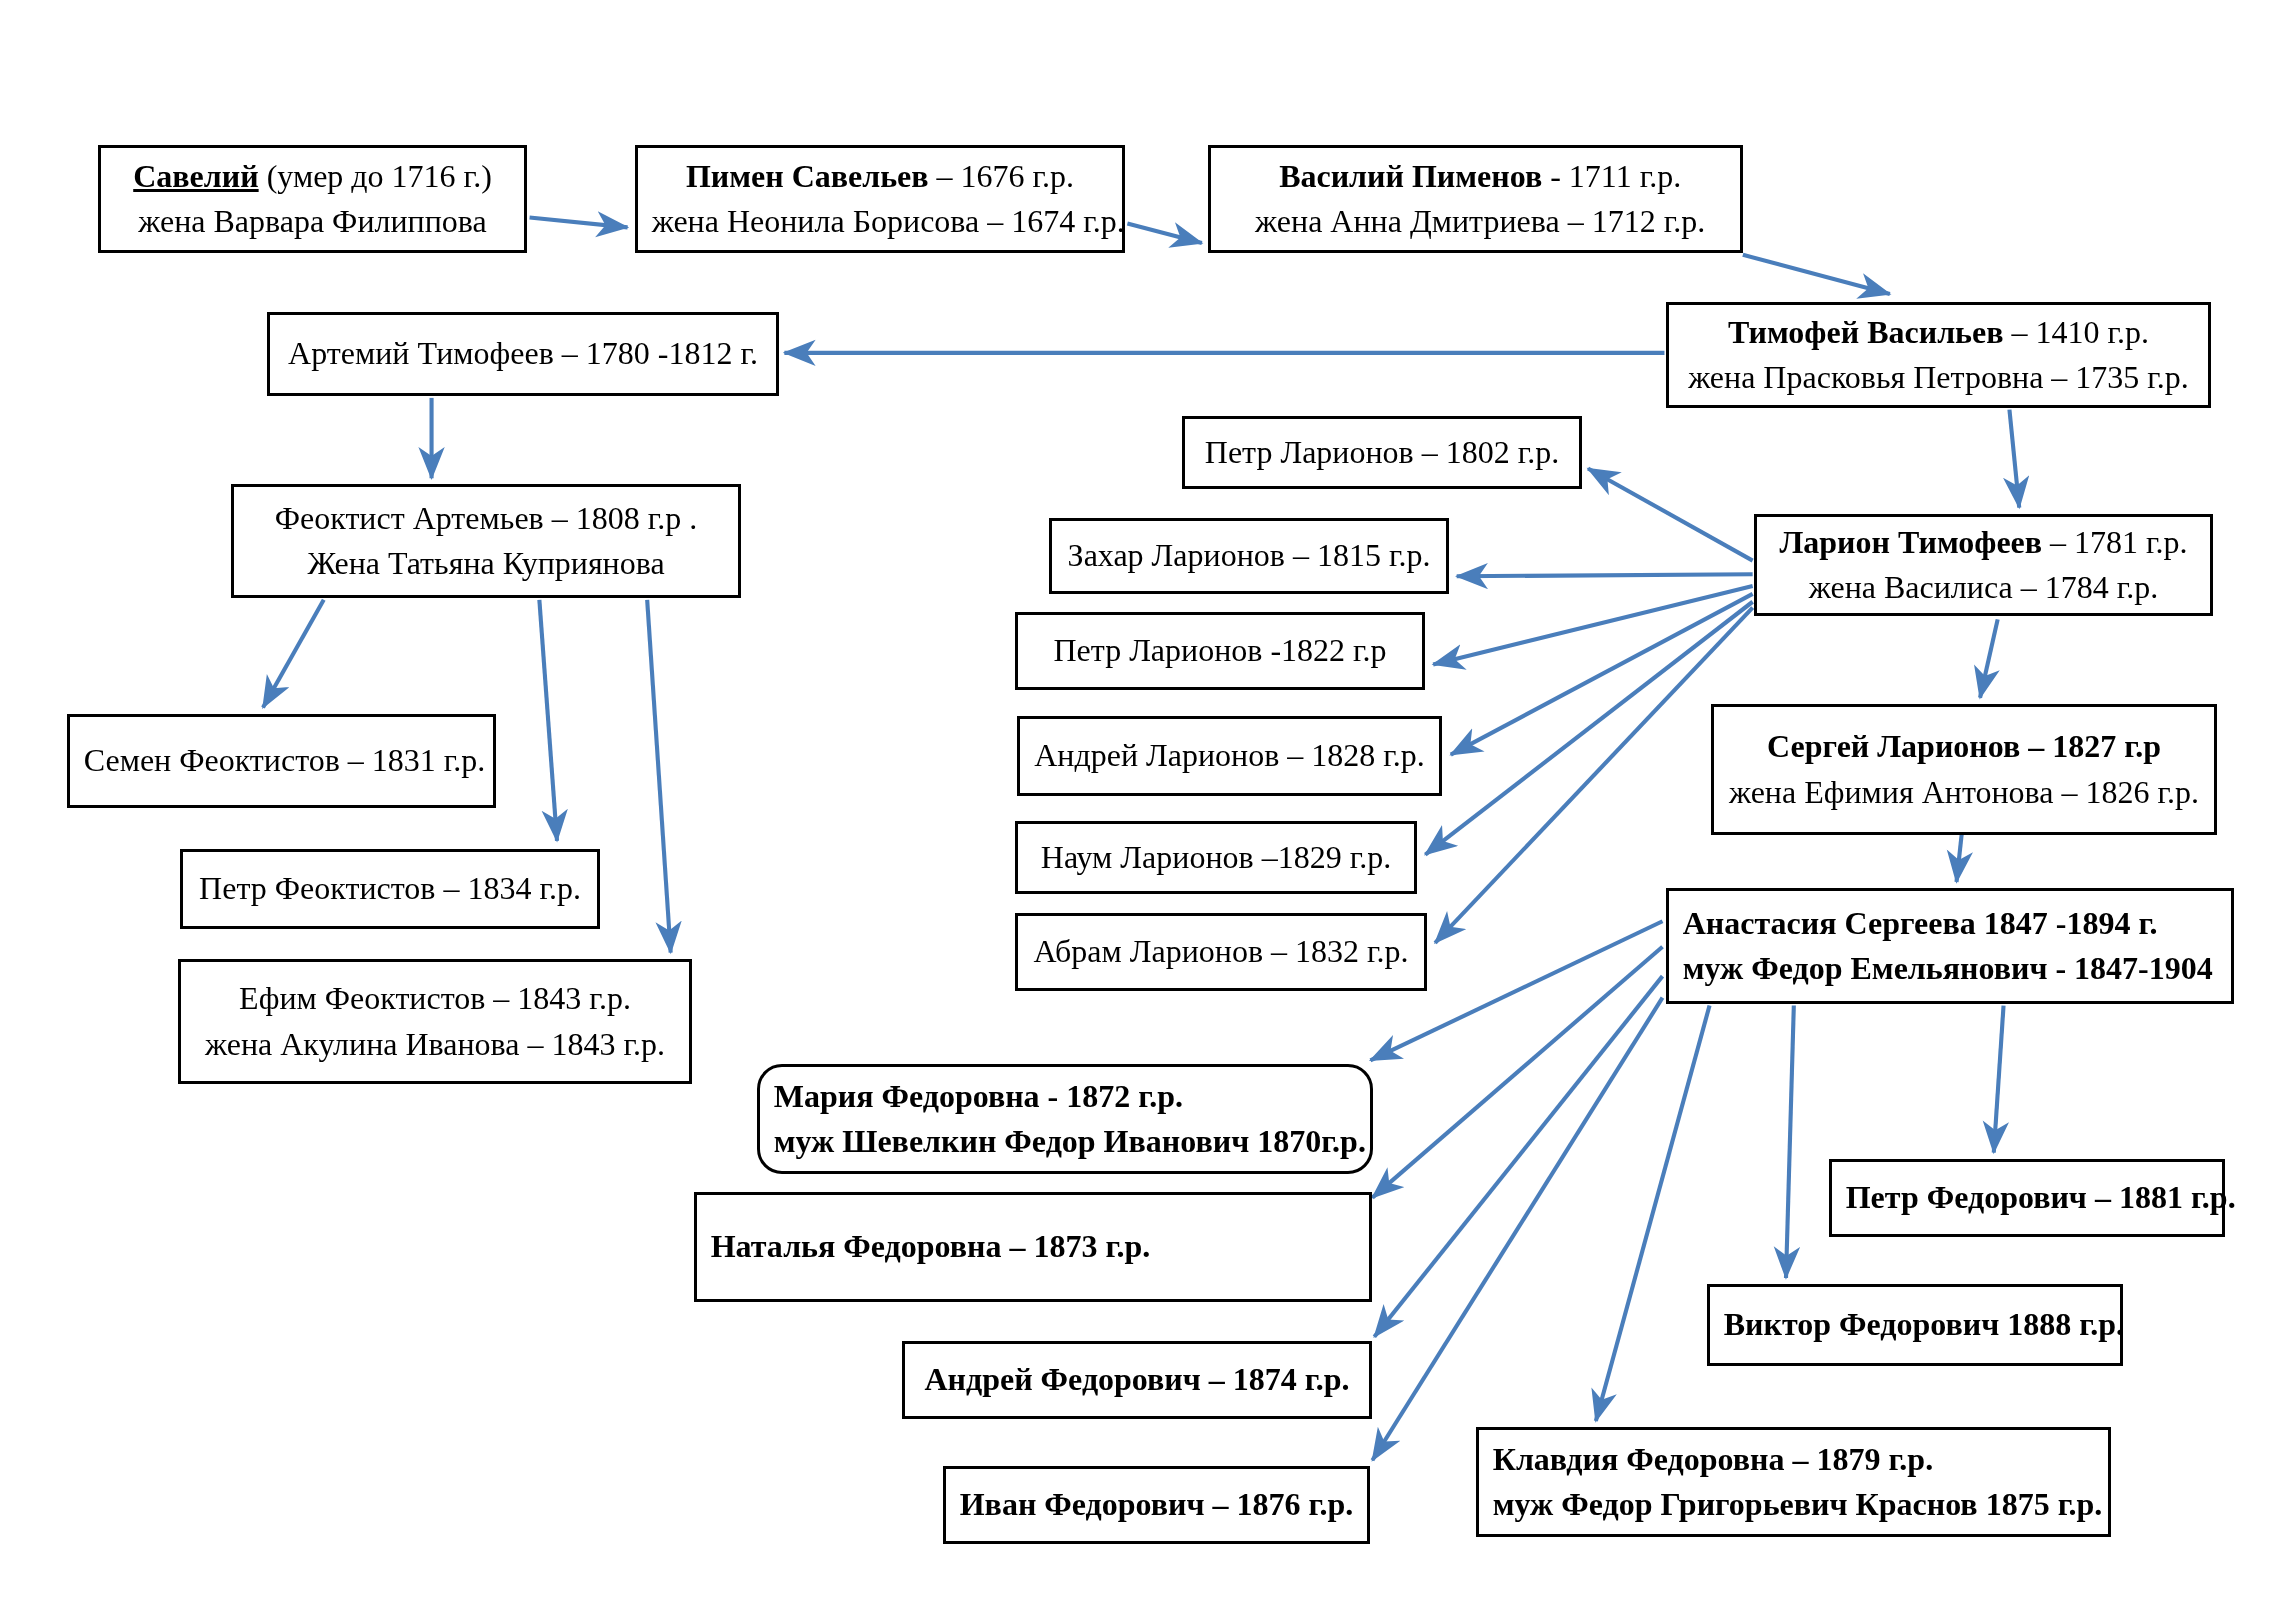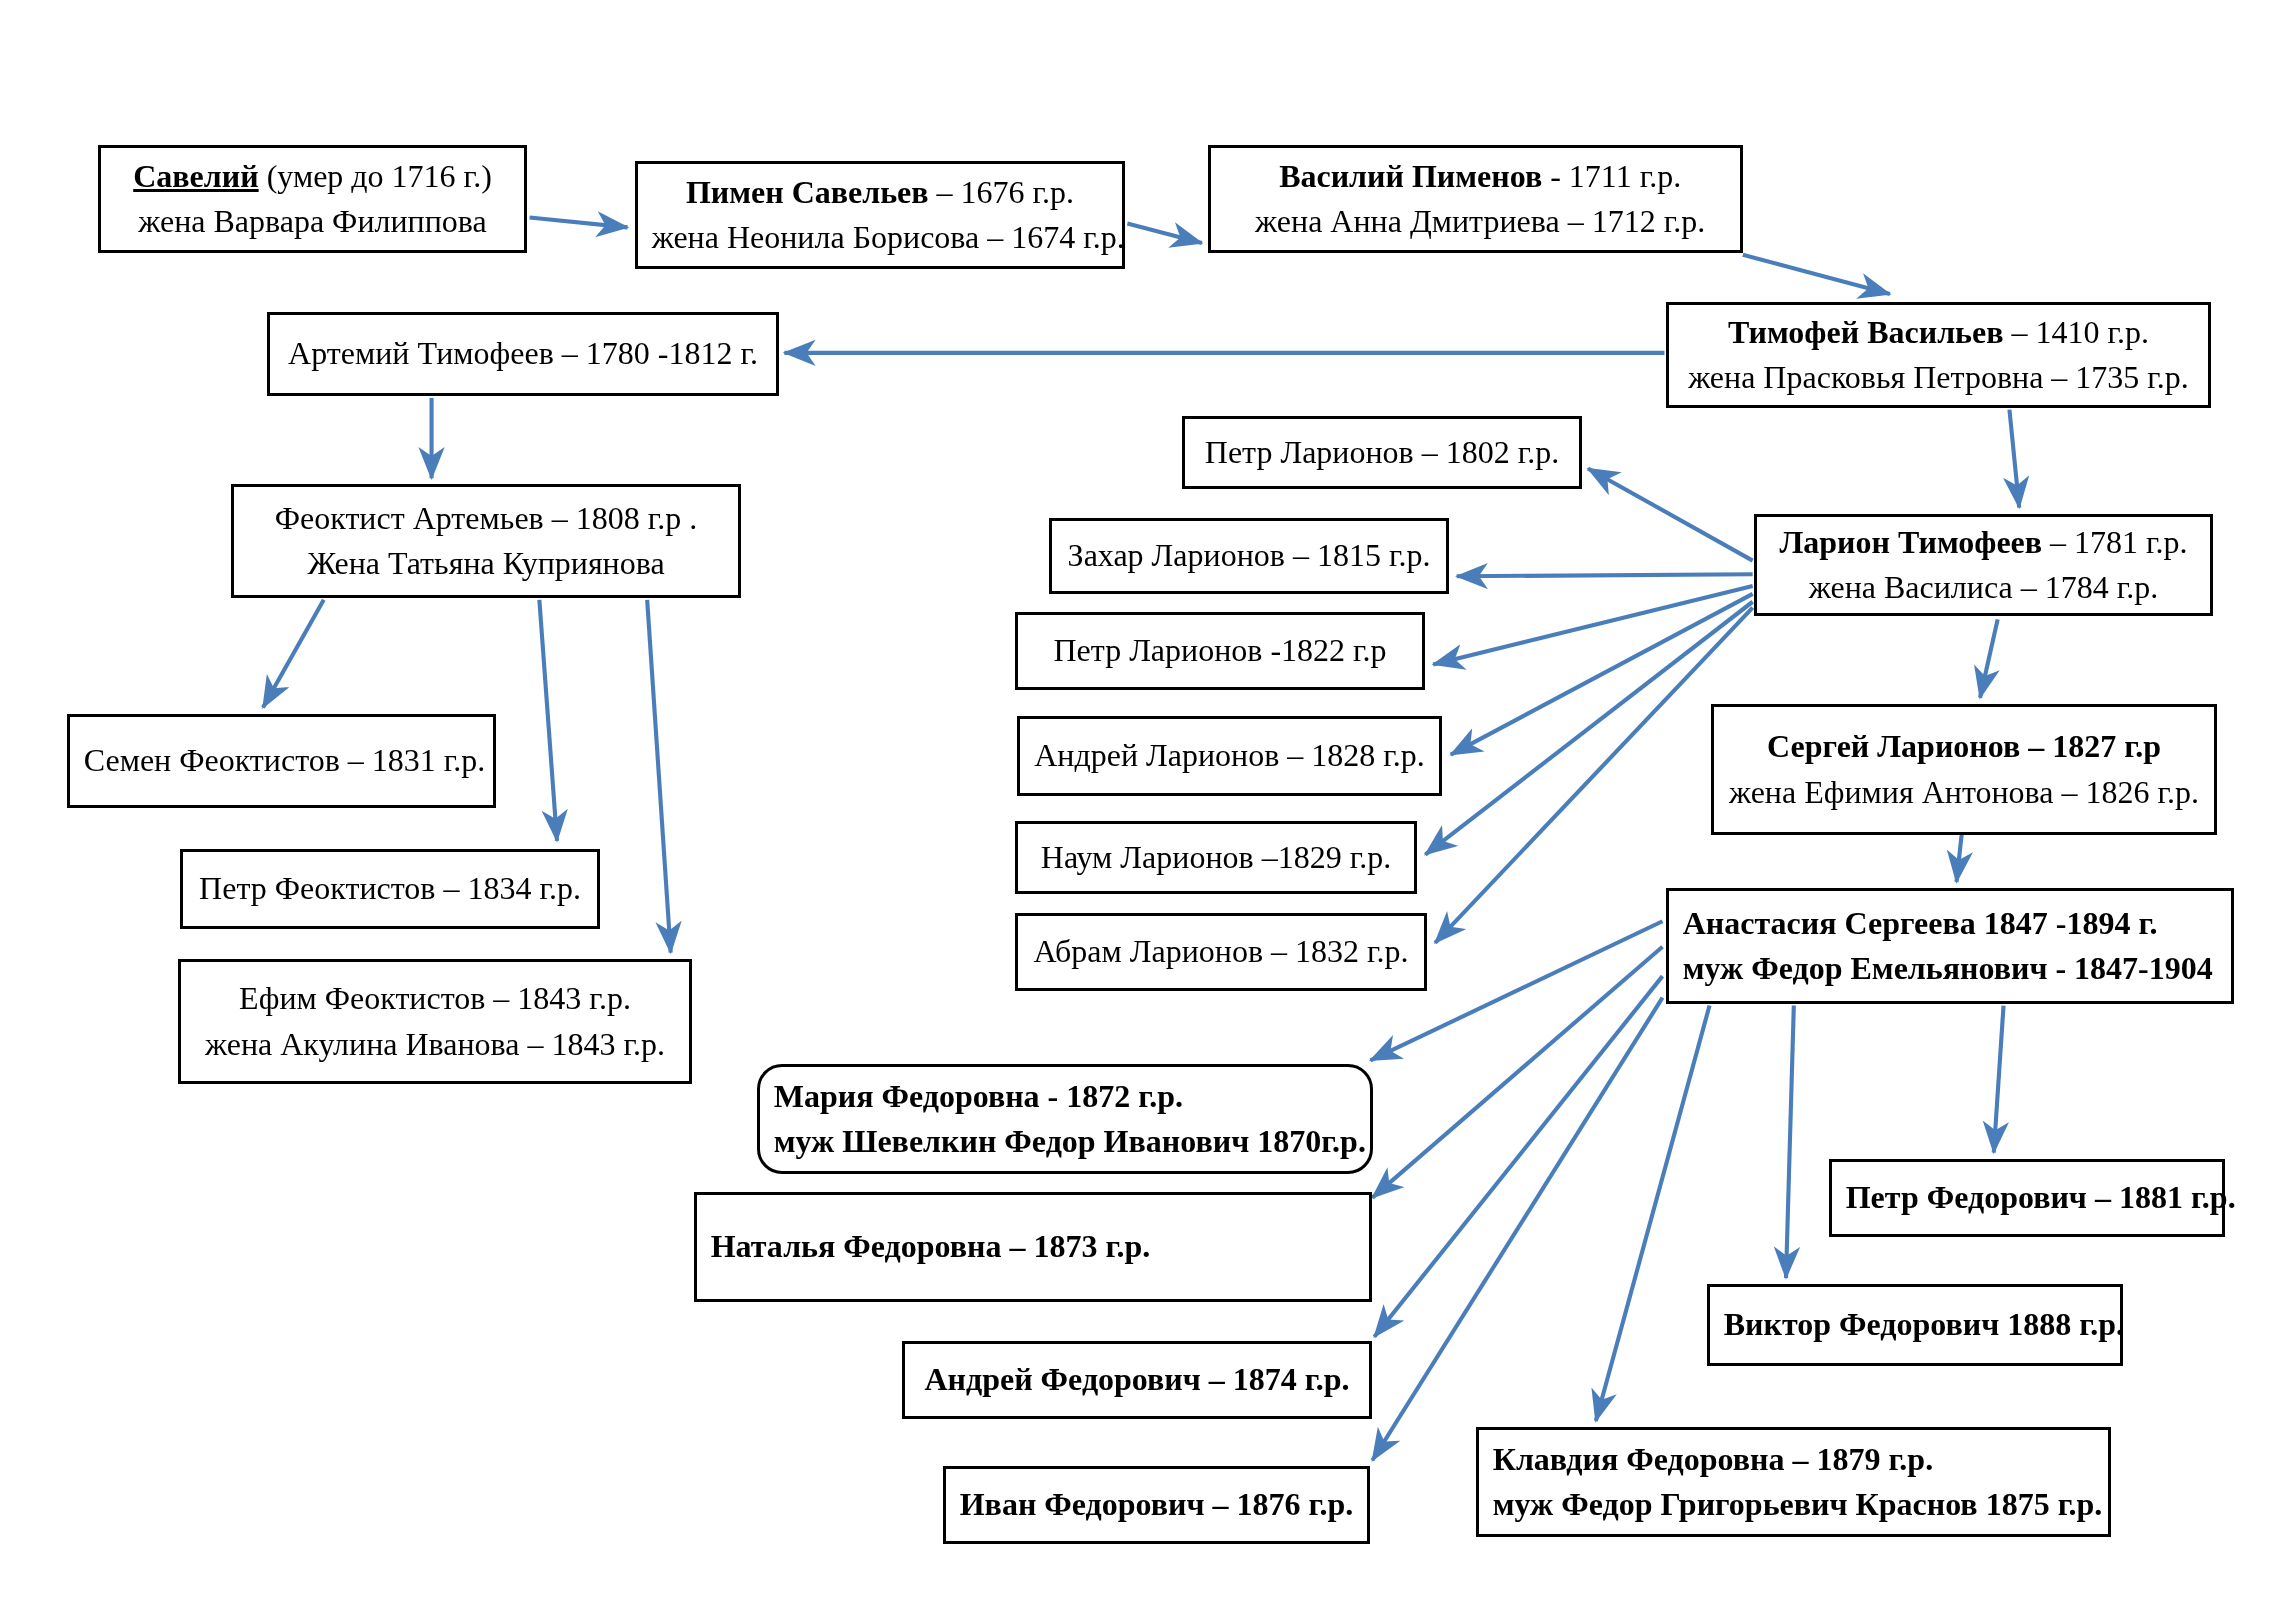--- a/index.html
+++ b/index.html
@@ -69,21 +69,21 @@
         <path d="M 1830 1026 L 1822 1304" marker-end="url(#ah)" stroke="#4A7EBB"></path>
         <path d="M 2044 1026 L 2034 1176" marker-end="url(#ah)" stroke="#4A7EBB"></path>
       </g>
   </svg>
 
   <div id="node-layer">
       <div class="node c" style="left: 98px; top: 145px; width: 429px; height: 108px; border-color: rgb(0, 0, 0);">
         <span class="ln"><span class="b u">Савелий</span><span> (умер до 1716 г.)</span></span>
         <span class="ln"><span>жена Варвара Филиппова</span></span>
       </div>
-      <div class="node c" style="left: 635px; top: 145px; width: 490px; height: 108px; border-color: rgb(0, 0, 0); margin-top: 16px;">
+      <div class="node c" style="left: 635px; top: 145px; width: 490px; height: 108px; border-color: rgb(0, 0, 0);">
         <span class="ln"><span class="b">Пимен Савельев</span><span> – 1676 г.р.</span></span>
         <span class="ln"><span>жена Неонила Борисова – 1674 г.р.</span></span>
       </div>
       <div class="node c" style="left: 1208px; top: 145px; width: 535px; height: 108px; border-color: rgb(0, 0, 0); padding-left: 23px;">
         <span class="ln"><span class="b">Василий Пименов</span><span> - 1711 г.р.</span></span>
         <span class="ln"><span>жена Анна Дмитриева – 1712 г.р.</span></span>
       </div>
       <div class="node c" style="left: 1666px; top: 302px; width: 545px; height: 106px; border-color: rgb(0, 0, 0);">
         <span class="ln"><span class="b">Тимофей Васильев</span><span> – 1410 г.р.</span></span>
         <span class="ln"><span>жена Прасковья Петровна – 1735 г.р.</span></span>

